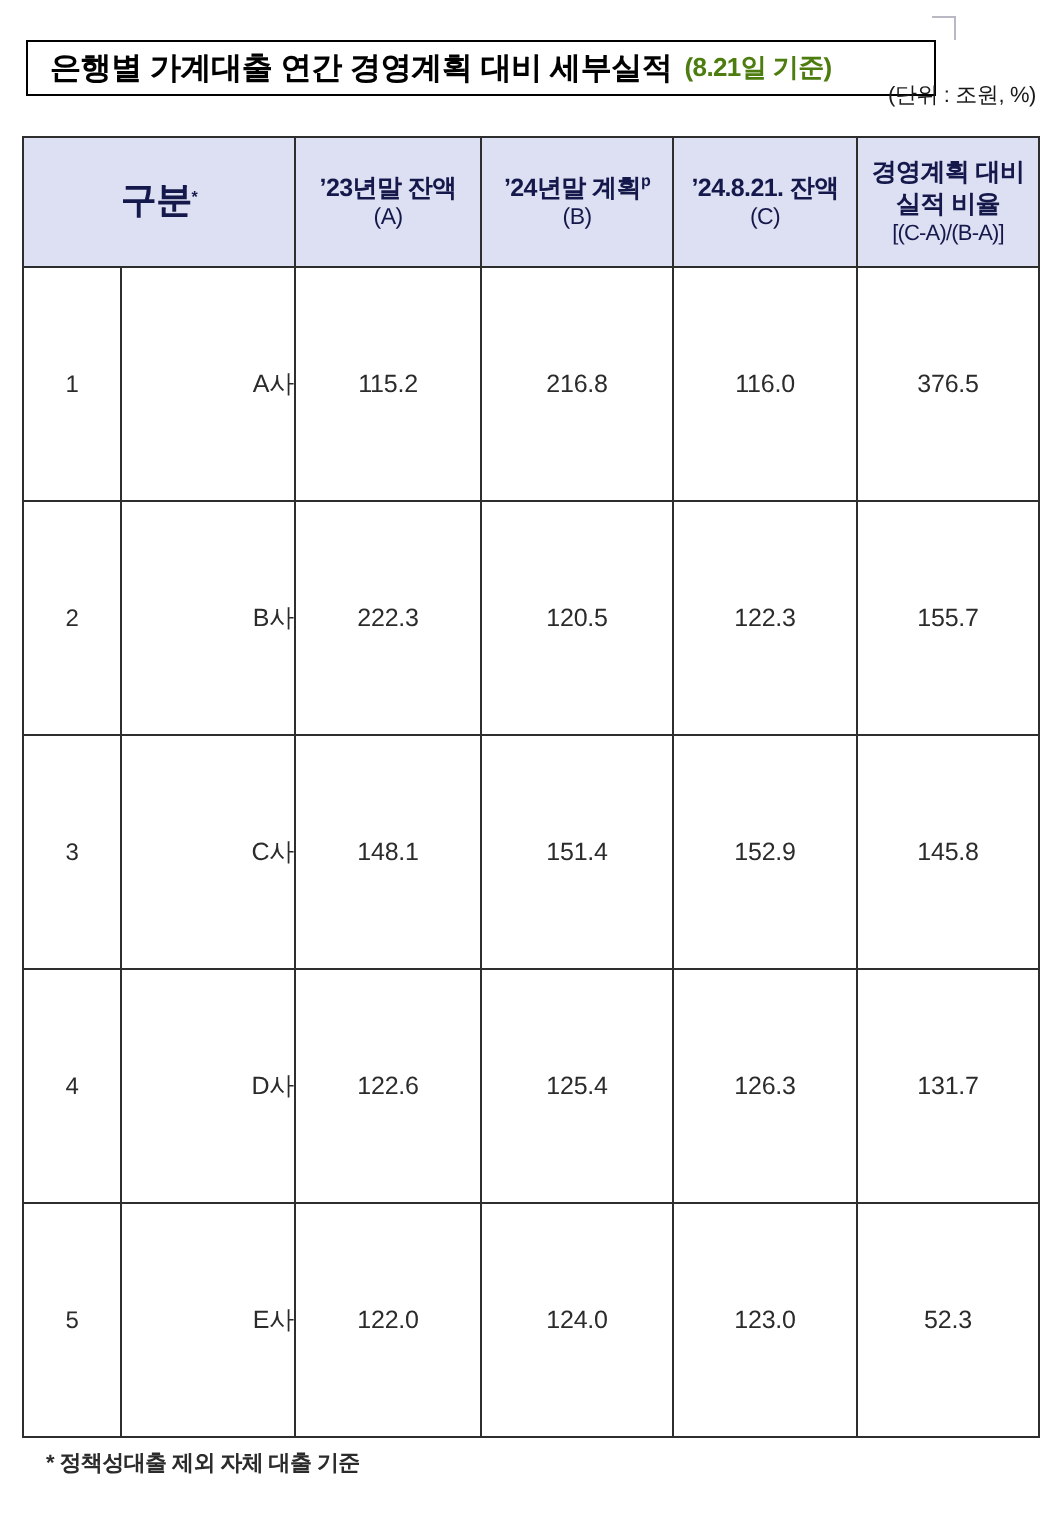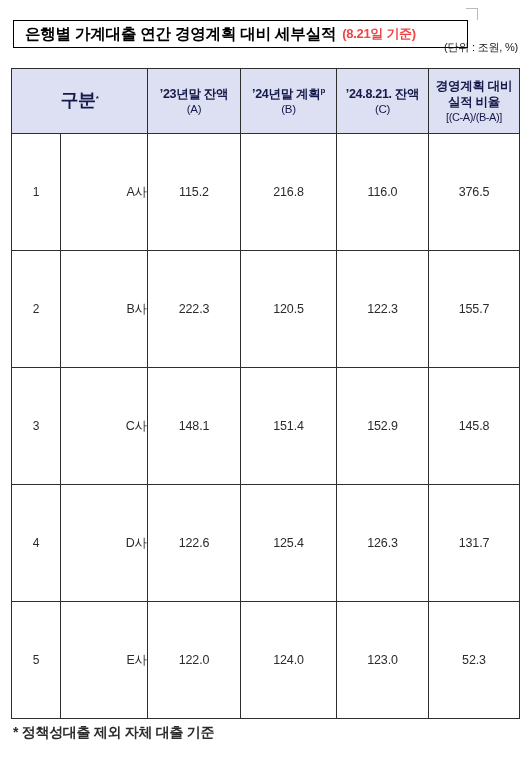--- a/index.html
+++ b/index.html
@@ -34,21 +34,21 @@
   }
   .title-main {
     font-size: 15.5px;
     font-weight: bold;
     color: #000000;
     letter-spacing: -0.2px;
   }
   .title-sub {
     font-size: 13px;
     font-weight: bold;
-    color: #ef4444;
+    color: #4d7c0f;
     margin-left: 6px;
     letter-spacing: -0.3px;
   }
 
   
   .crop-mark {
     position: absolute;
     left: 466px;
     top: 8px;
     width: 11px;
@@ -124,23 +124,23 @@
     font-size: 12.5px;
     color: #2b2b2b;
     letter-spacing: -0.1px;
   }
   tbody td.cell-no { font-size: 12px; }
   tbody td.cell-name { font-size: 12.5px; text-align: right; }
 
   
   .footnote {
     position: absolute;
-    left: 13px;
+    left: 23px;
     top: 724px;
-    font-size: 14px;
+    font-size: 11px;
     font-weight: bold;
     color: #2b2b2b;
     letter-spacing: -0.3px;
   }
 </style>
 </head>
 <body>
 
 <div class="title-box">
   <span class="title-main">은행별 가계대출 연간 경영계획 대비 세부실적</span>

